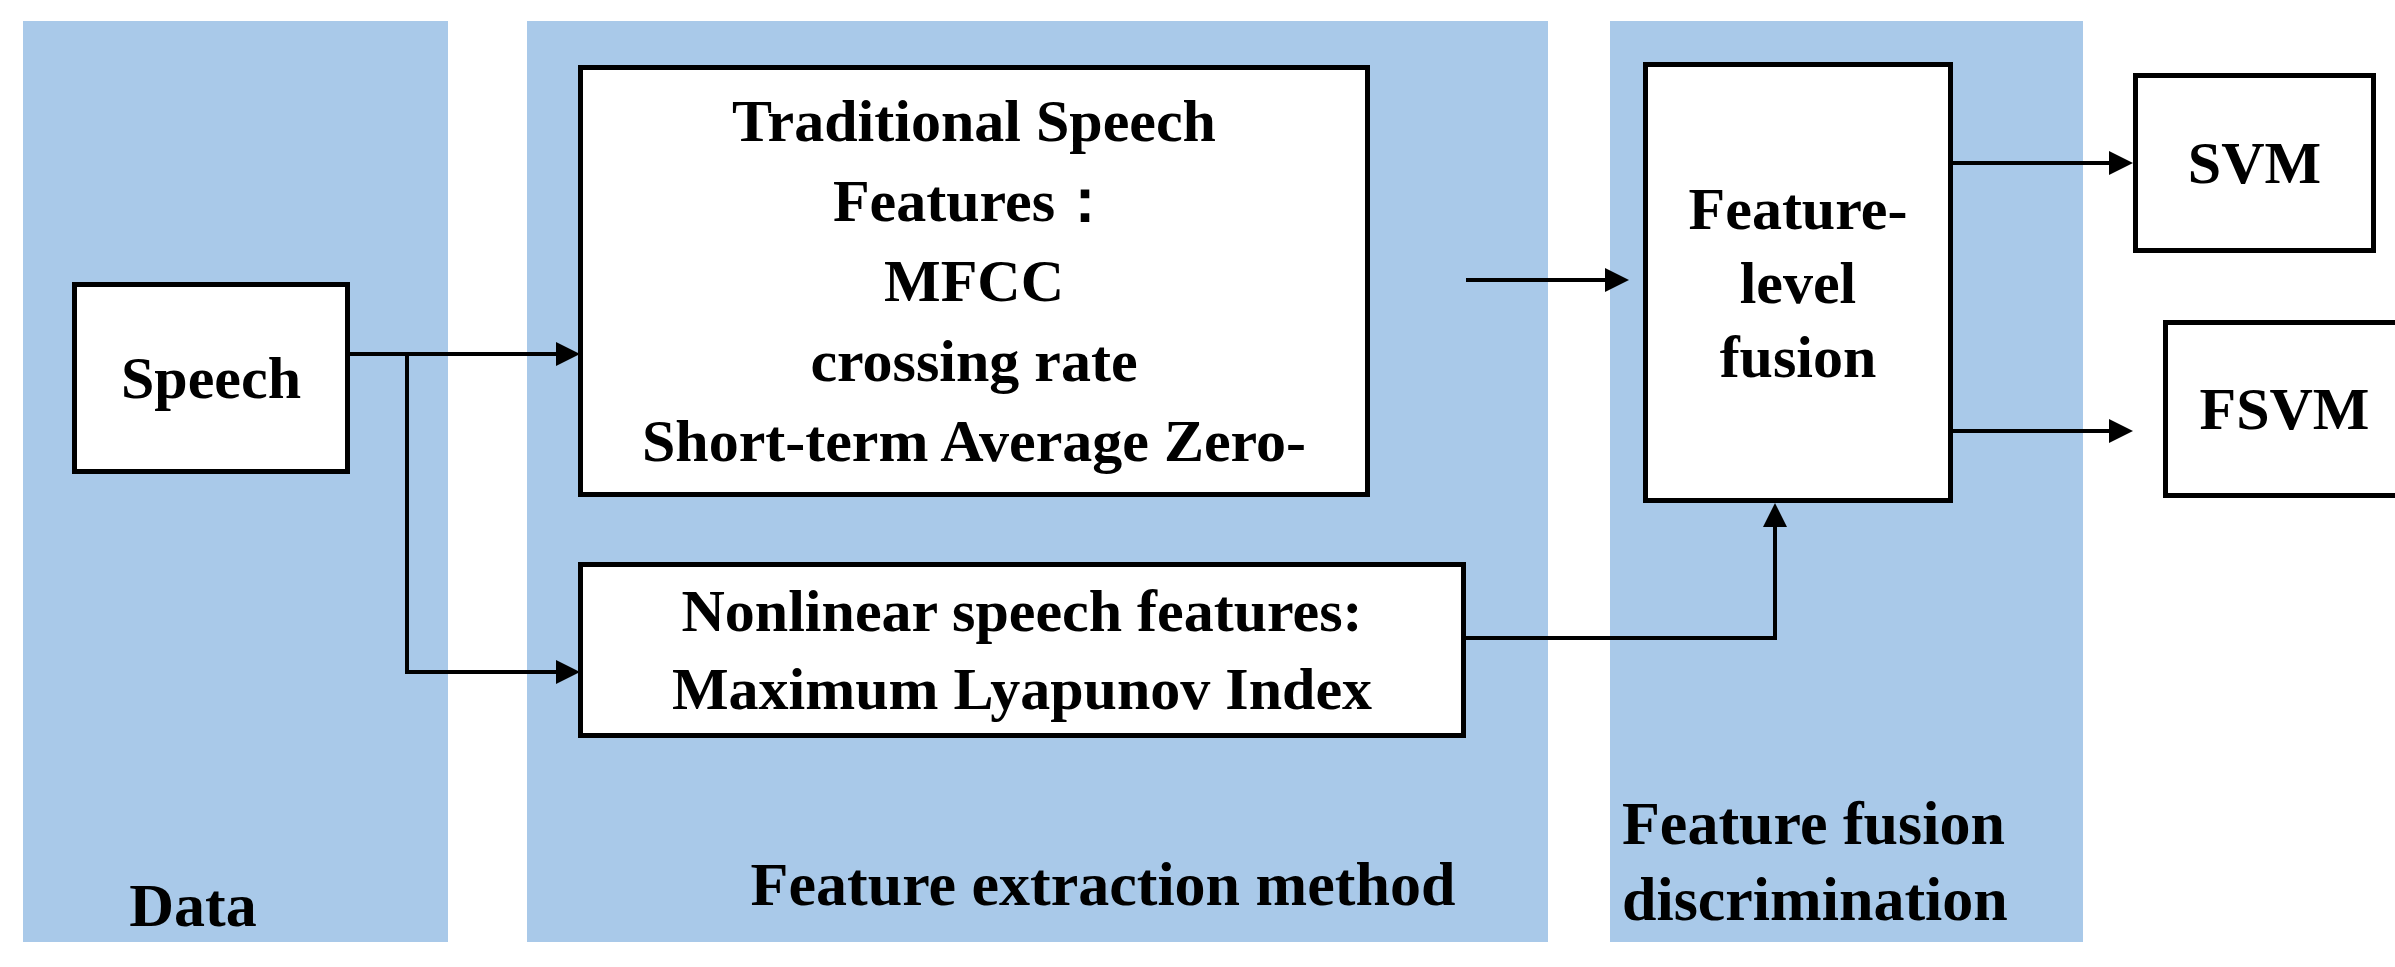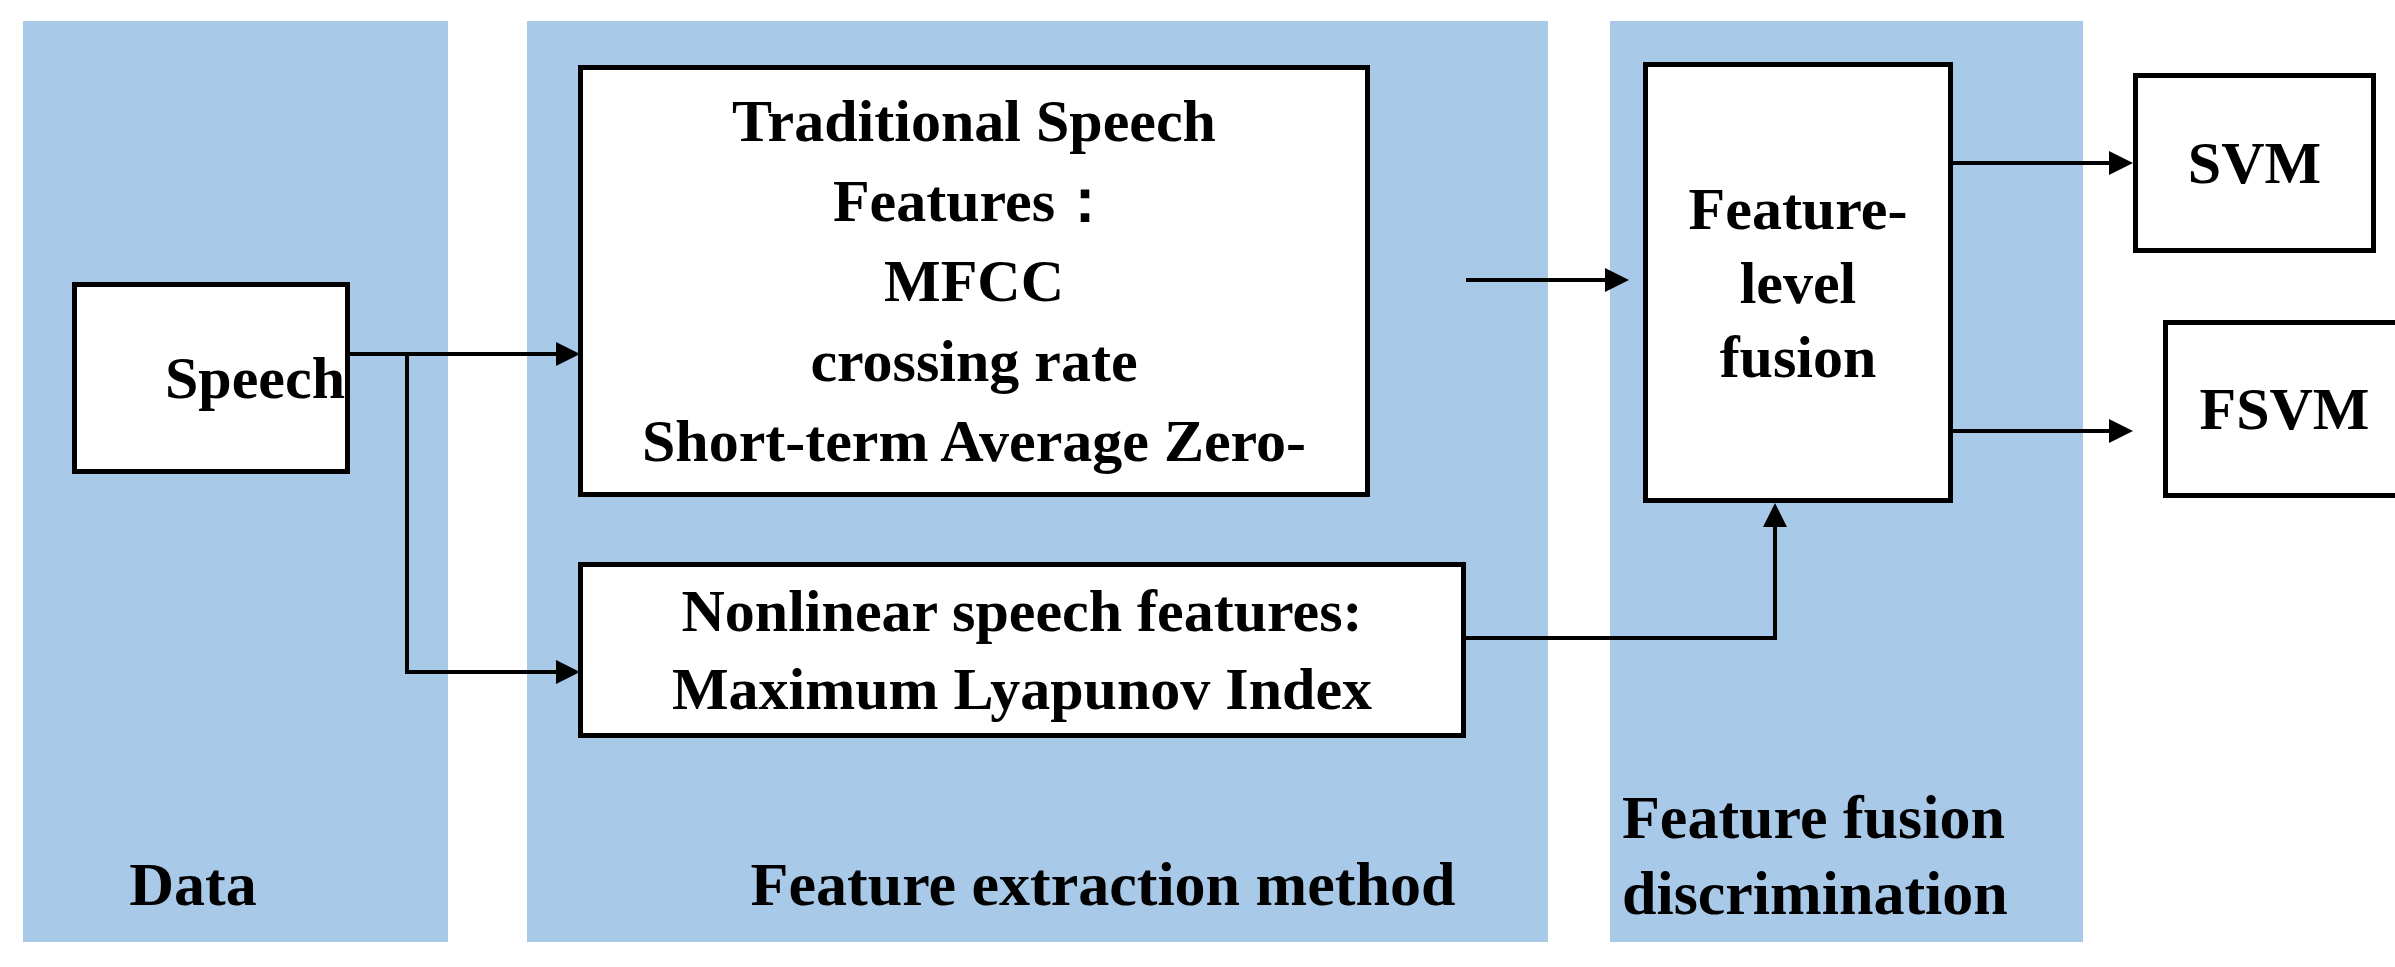--- a/index.html
+++ b/index.html
@@ -77,21 +77,21 @@
   <div class="hline" style="left:1466px;top:636px;width:311px;"></div>
   <div class="vline" style="left:1773px;top:525px;height:115px;"></div>
   <div class="head-up" style="left:1763px;top:503px;"></div>
 
   <div class="hline" style="left:1937px;top:161px;width:174px;"></div>
   <div class="head-right" style="left:2109px;top:151px;"></div>
 
   <div class="hline" style="left:1937px;top:429px;width:174px;"></div>
   <div class="head-right" style="left:2109px;top:419px;"></div>
 
-  <div class="node txt60" style="left:72px;top:282px;width:278px;height:192px;align-items:flex-end;">
+  <div class="node txt60" style="left:72px;top:282px;width:278px;height:192px;">
     <span>Speech</span>
   </div>
 
   <div class="node txt60" style="left:578px;top:65px;width:792px;height:432px;">
     <span>Traditional Speech</span>
     <span>Features：</span>
     <span>MFCC</span>
     <span>crossing rate</span>
     <span>Short-term Average Zero-</span>
   </div>
@@ -108,22 +108,22 @@
   </div>
 
   <div class="node txt60" style="left:2133px;top:73px;width:243px;height:180px;">
     <span>SVM</span>
   </div>
 
   <div class="node txt60" style="left:2133px;top:320px;width:243px;height:178px;margin-left:30px;">
     <span>FSVM</span>
   </div>
 
-  <div class="panel-label" style="left:23px;top:846px;width:340px;">Data</div>
+  <div class="panel-label" style="left:23px;top:867px;width:340px;">Data</div>
 
   <div class="panel-label" style="left:527px;top:846px;width:1152px;">Feature extraction method</div>
 
   <div class="panel-label panel-label-left" style="left:1622px;top:779px;width:461px;">
-    <span style="display:block;">Feature fusion</span>
+    <span style="display:block;margin-top:6px;">Feature fusion</span>
     <span style="display:block;">discrimination</span>
   </div>
 
 </div>
 
 </body></html>

